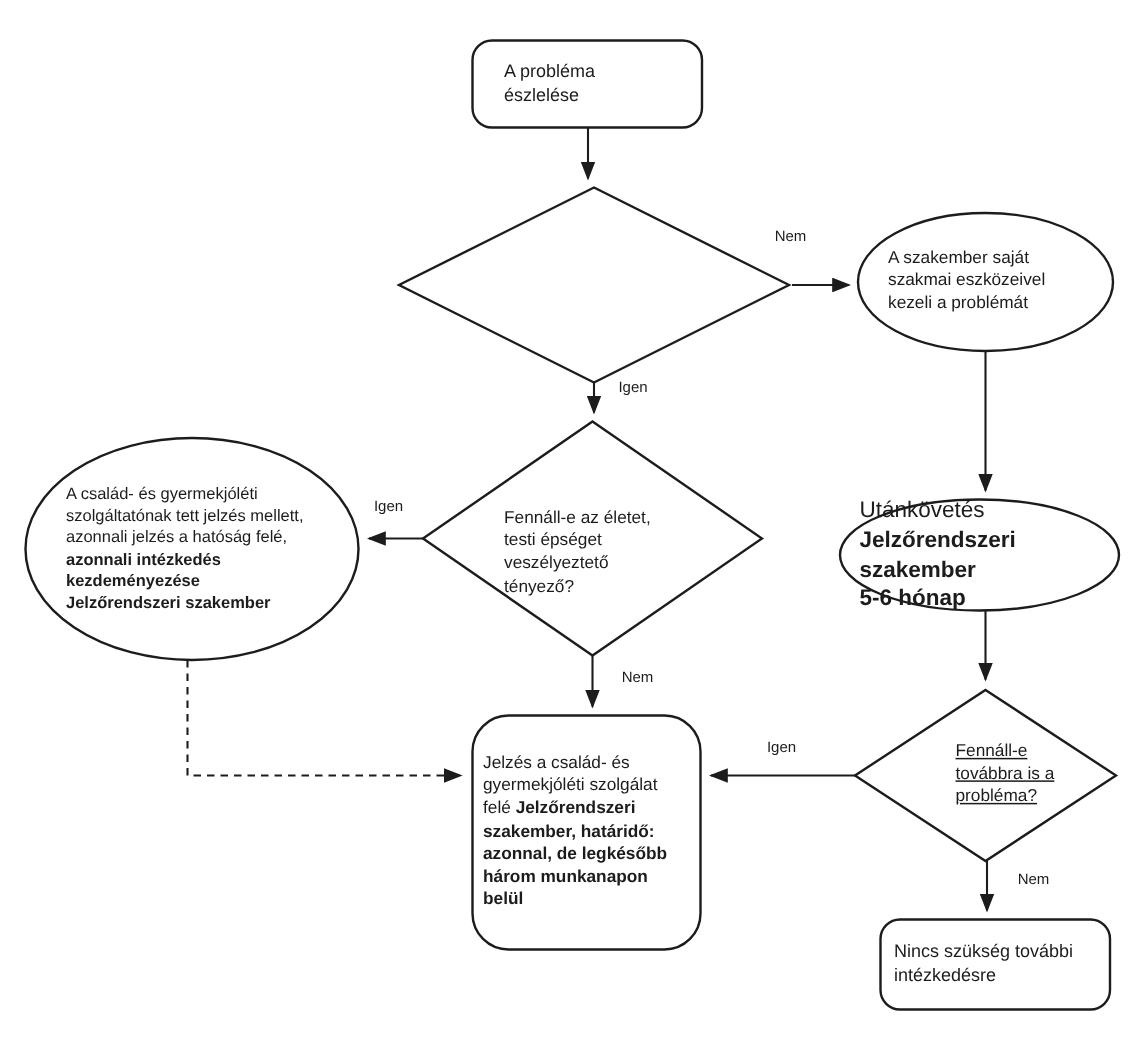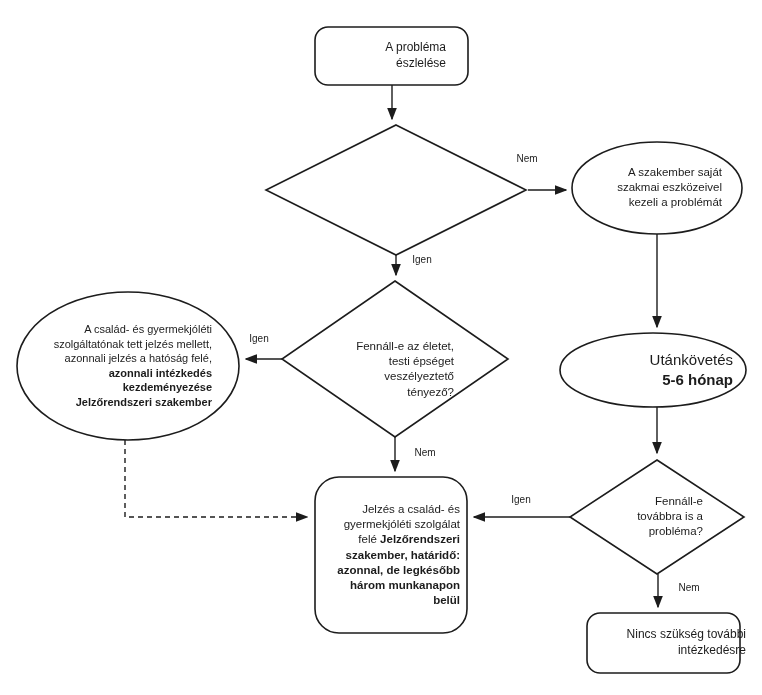--- a/index.html
+++ b/index.html
@@ -9,21 +9,21 @@
     height: 695px;
     background: var(--bg, #ffffff);
     font-family: "Liberation Sans", sans-serif;
     color: var(--stroke, #1c1c1c);
     overflow: hidden;
   }
   .canvas svg { position: absolute; left: 0; top: 0; }
   .node-label {
     position: absolute;
     transform: translate(-50%, -50%);
-    text-align: right;
+    text-align: left;
     line-height: 1.32;
     font-size: 11.5px;
     color: var(--stroke, #1c1c1c);
   }
   .node-label b { font-weight: bold; }
   .edge-label {
     position: absolute;
     transform: translate(-50%, -50%);
     font-size: 10px;
     white-space: nowrap;
@@ -74,24 +74,25 @@
   <div class="node-label" style="left:657px; top:188px; width:130px;">A szakember saját szakmai eszközeivel kezeli a problémát</div>
 
   <div class="node-label" style="left:395px; top:369px; width:118px;">Fennáll-e az életet, testi épséget veszélyeztető tényező?</div>
 
   <div class="node-label" style="left:391px; top:555px; width:138px;"><span>Jelzés a család- és gyermekjóléti szolgálat felé</span> <b>Jelzőrendszeri szakember, határidő: azonnal, de legkésőbb három munkanapon belül</b></div>
 
   <div class="node-label" style="left:128px; top:366px; width:168px; font-size:11px;"><span>A család- és gyermekjóléti szolgáltatónak tett jelzés mellett, azonnali jelzés a hatóság felé,</span> <b>azonnali intézkedés kezdeményezése Jelzőrendszeri szakember</b></div>
 
   <div class="node-label" style="left:653px; top:370px; width:160px; font-size:15px;">
     <div>Utánkövetés</div>
+    <b style="display:block;">Jelzőrendszeri szakember</b>
     <b style="display:block;">5-6 hónap</b>
   </div>
 
-  <div class="node-label" style="left:657px; top:517px; width:92px;">Fennáll-e továbbra is a probléma?</div>
+  <div class="node-label" style="left:683px; top:517px; width:92px;text-decoration:underline;">Fennáll-e továbbra is a probléma?</div>
 
   <div class="node-label" style="left:663px; top:643px; width:150px; font-size:12px;padding-left:16px;">Nincs szükség további intézkedésre</div>
 
   <div class="edge-label" style="left:527px; top:158px;">Nem</div>
   <div class="edge-label" style="left:422px; top:259px;">Igen</div>
   <div class="edge-label" style="left:259px; top:338px;">Igen</div>
   <div class="edge-label" style="left:425px; top:452px;">Nem</div>
   <div class="edge-label" style="left:521px; top:499px;">Igen</div>
   <div class="edge-label" style="left:689px; top:587px;">Nem</div>
 

